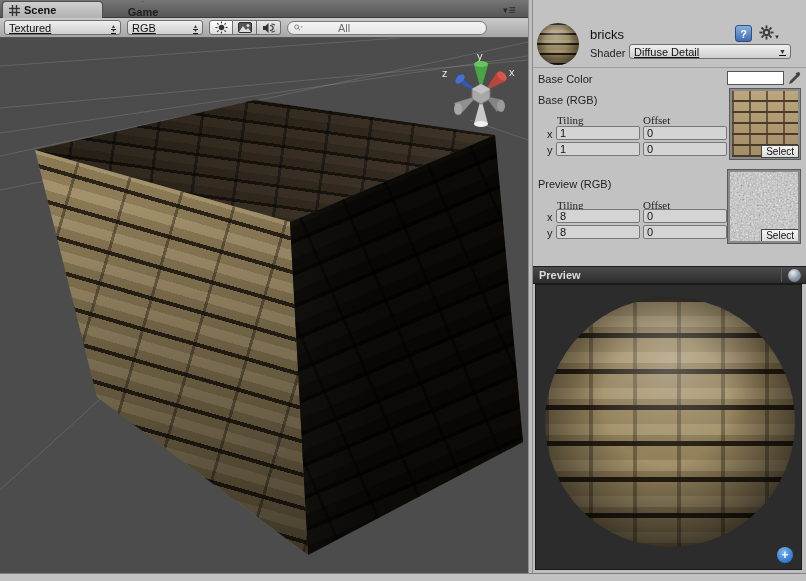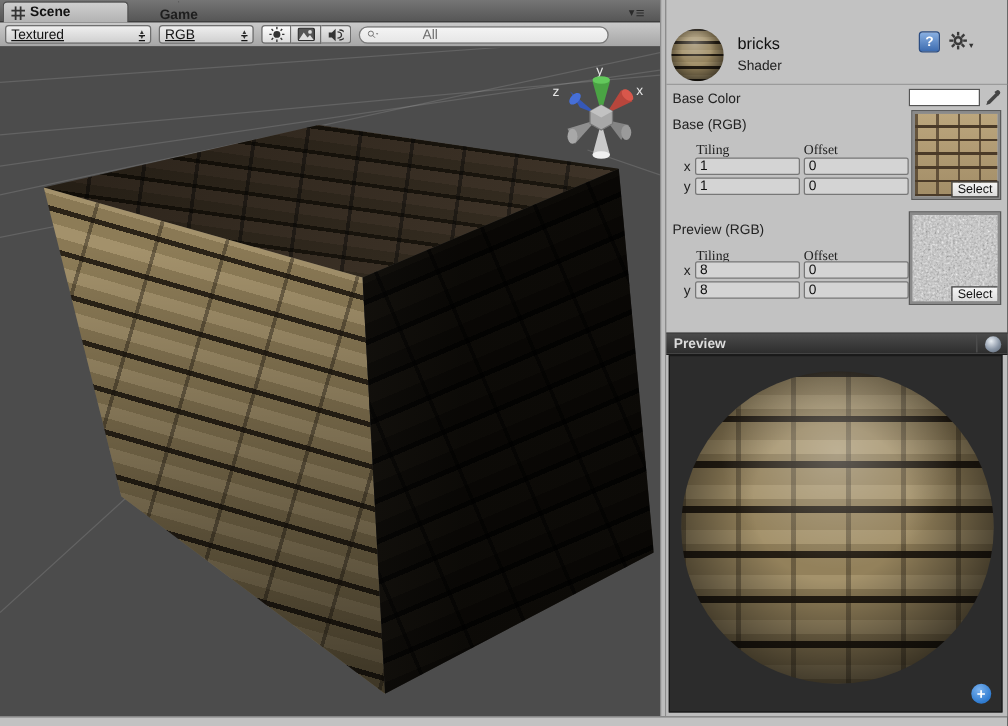--- a/index.html
+++ b/index.html
@@ -243,20 +243,24 @@
 
 <div id="v-divider"></div>
 
 <div id="inspector-panel">
 
   <div id="insp-body">
 
     <div id="mat-sphere"></div>
     <div id="mat-name">bricks</div>
     <div id="shader-label">Shader</div>
+    <div id="shader-dd" class="dropdown">
+      <span>Diffuse Detail</span>
+      <span style="font-size:7px; color:#333;">▼</span>
+    </div>
     <div id="help-btn">
       <span>?</span>
     </div>
     <div id="gear-btn">
       <svg width="15" height="15" viewBox="0 0 16 16">
         <g fill="#3a3a3a">
           <circle cx="8" cy="8" r="4"></circle>
           <g>
             <rect x="7" y="0.5" width="2" height="3.2"></rect>
               <rect x="7" y="12.3" width="2" height="3.2"></rect>

